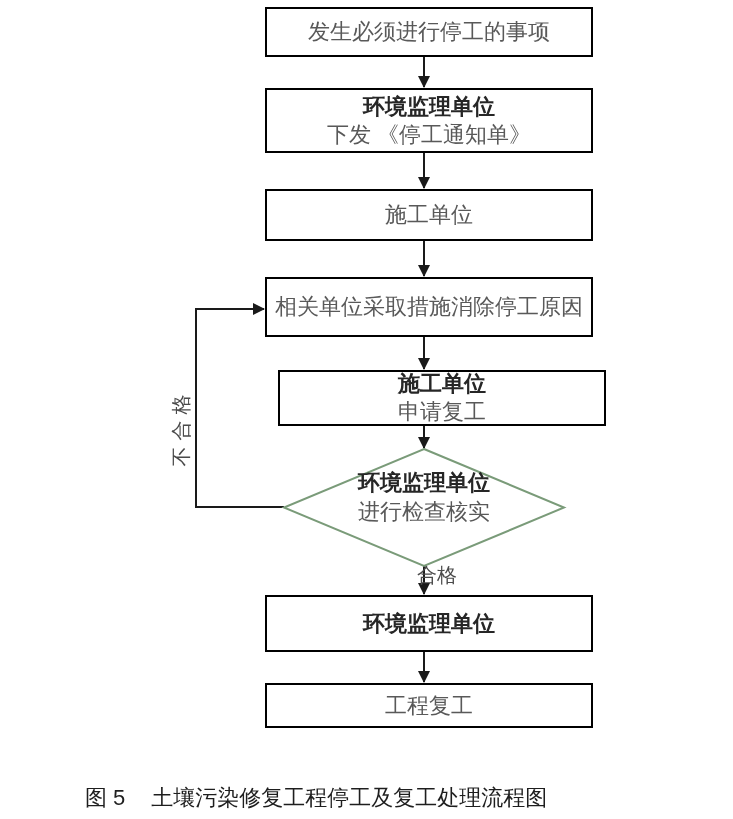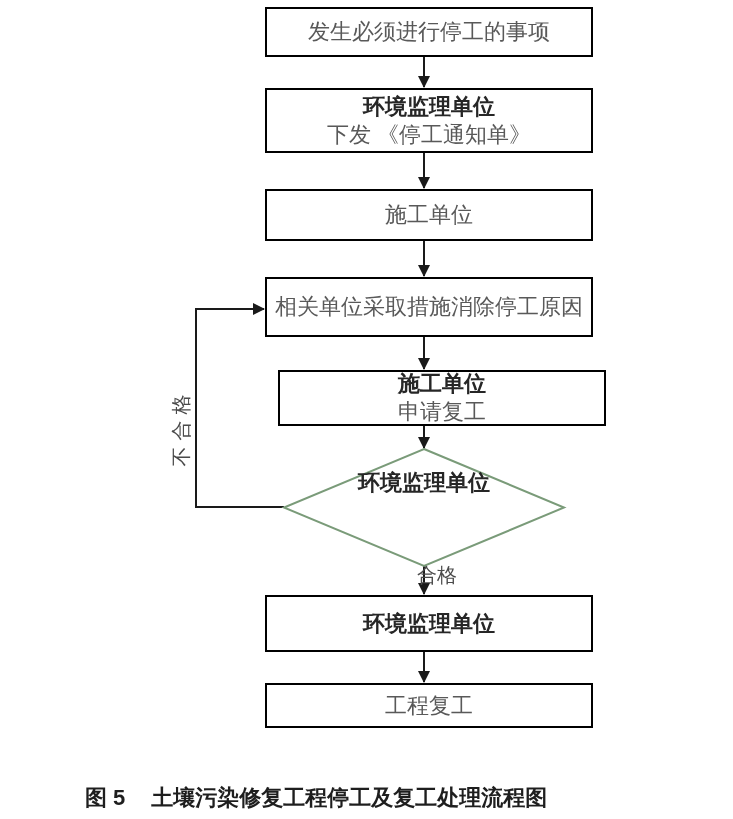--- a/index.html
+++ b/index.html
@@ -30,21 +30,21 @@
   .decision-text .title{font-weight:bold;color:#262626;}
   .decision-text .line{color:#595959;}
   .edge-label{position:absolute;color:#4a4a4a;font-size:20px;white-space:nowrap;}
   .lbl-pass{left:417px;top:562px;}
   .lbl-fail{
     left:121px;top:414px;width:120px;text-align:center;
     transform:rotate(-90deg);letter-spacing:6px;
   }
   .caption{
     position:absolute;left:85px;top:783px;
-    font-size:22px;font-weight:bold;color:#1e1e1e;white-space:nowrap;
+    font-size:22px;font-weight:normal;color:#1e1e1e;white-space:nowrap;
   }
   .caption .cap-title{margin-left:26px;}
 </style>
 </head>
 <body>
 
 <div id="canvas">
 
   <svg id="connectors" width="733" height="819" viewBox="0 0 733 819">
     <defs>
@@ -80,20 +80,21 @@
     <div class="line">相关单位采取措施消除停工原因</div>
   </div>
 
   <div class="node n-apply">
     <div class="title">施工单位</div>
     <div class="line">申请复工</div>
   </div>
 
   <div class="decision-text">
     <div class="title">环境监理单位</div>
+    <div class="line">进行检查核实</div>
   </div>
 
   <div class="node n-order">
     <div class="title">环境监理单位</div>
   </div>
 
   <div class="node n-resume">
     <div class="line">工程复工</div>
   </div>
 

